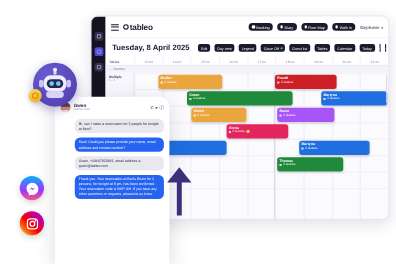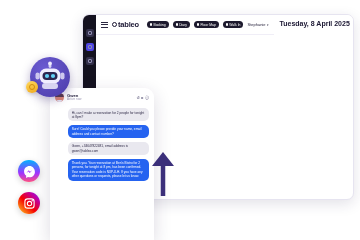--- a/index.html
+++ b/index.html
@@ -21,21 +21,21 @@
   }
   
   #rail {
     width:13px; background:#14121f; flex:0 0 13px;
     padding-top:14px; display:flex; flex-direction:column; align-items:center; gap:6px;
   }
   .rail-ico { width:8px; height:8px; border-radius:2px; background:#33304a; position:relative; }
   .rail-ico.active { background:#4f46e5; }
   .rail-ico i { position:absolute; inset:2px; border:1px solid #8e8bb0; border-radius:1px; }
 
-  #panel { flex:1; display:flex; flex-direction:row; min-width:0; }
+  #panel { flex:1; display:flex; flex-direction:column; min-width:0; }
 
   
   #topbar {
     height:20px; background:#fff; display:flex; align-items:center;
     padding:0 5px; gap:4px; border-bottom:1px solid #f0eef7;
   }
   #burger { width:7px; height:6px; display:flex; flex-direction:column; justify-content:space-between; flex:0 0 auto;}
   #burger span { display:block; height:1px; background:#2b2740; }
   #logo { display:flex; align-items:center; gap:1px; font-size:7.5px; color:#1b1733; font-weight:700; letter-spacing:-.2px;}
   #logo .ring { width:5px;height:5px;border:1.2px solid #1b1733;border-radius:50%; display:inline-block;}

